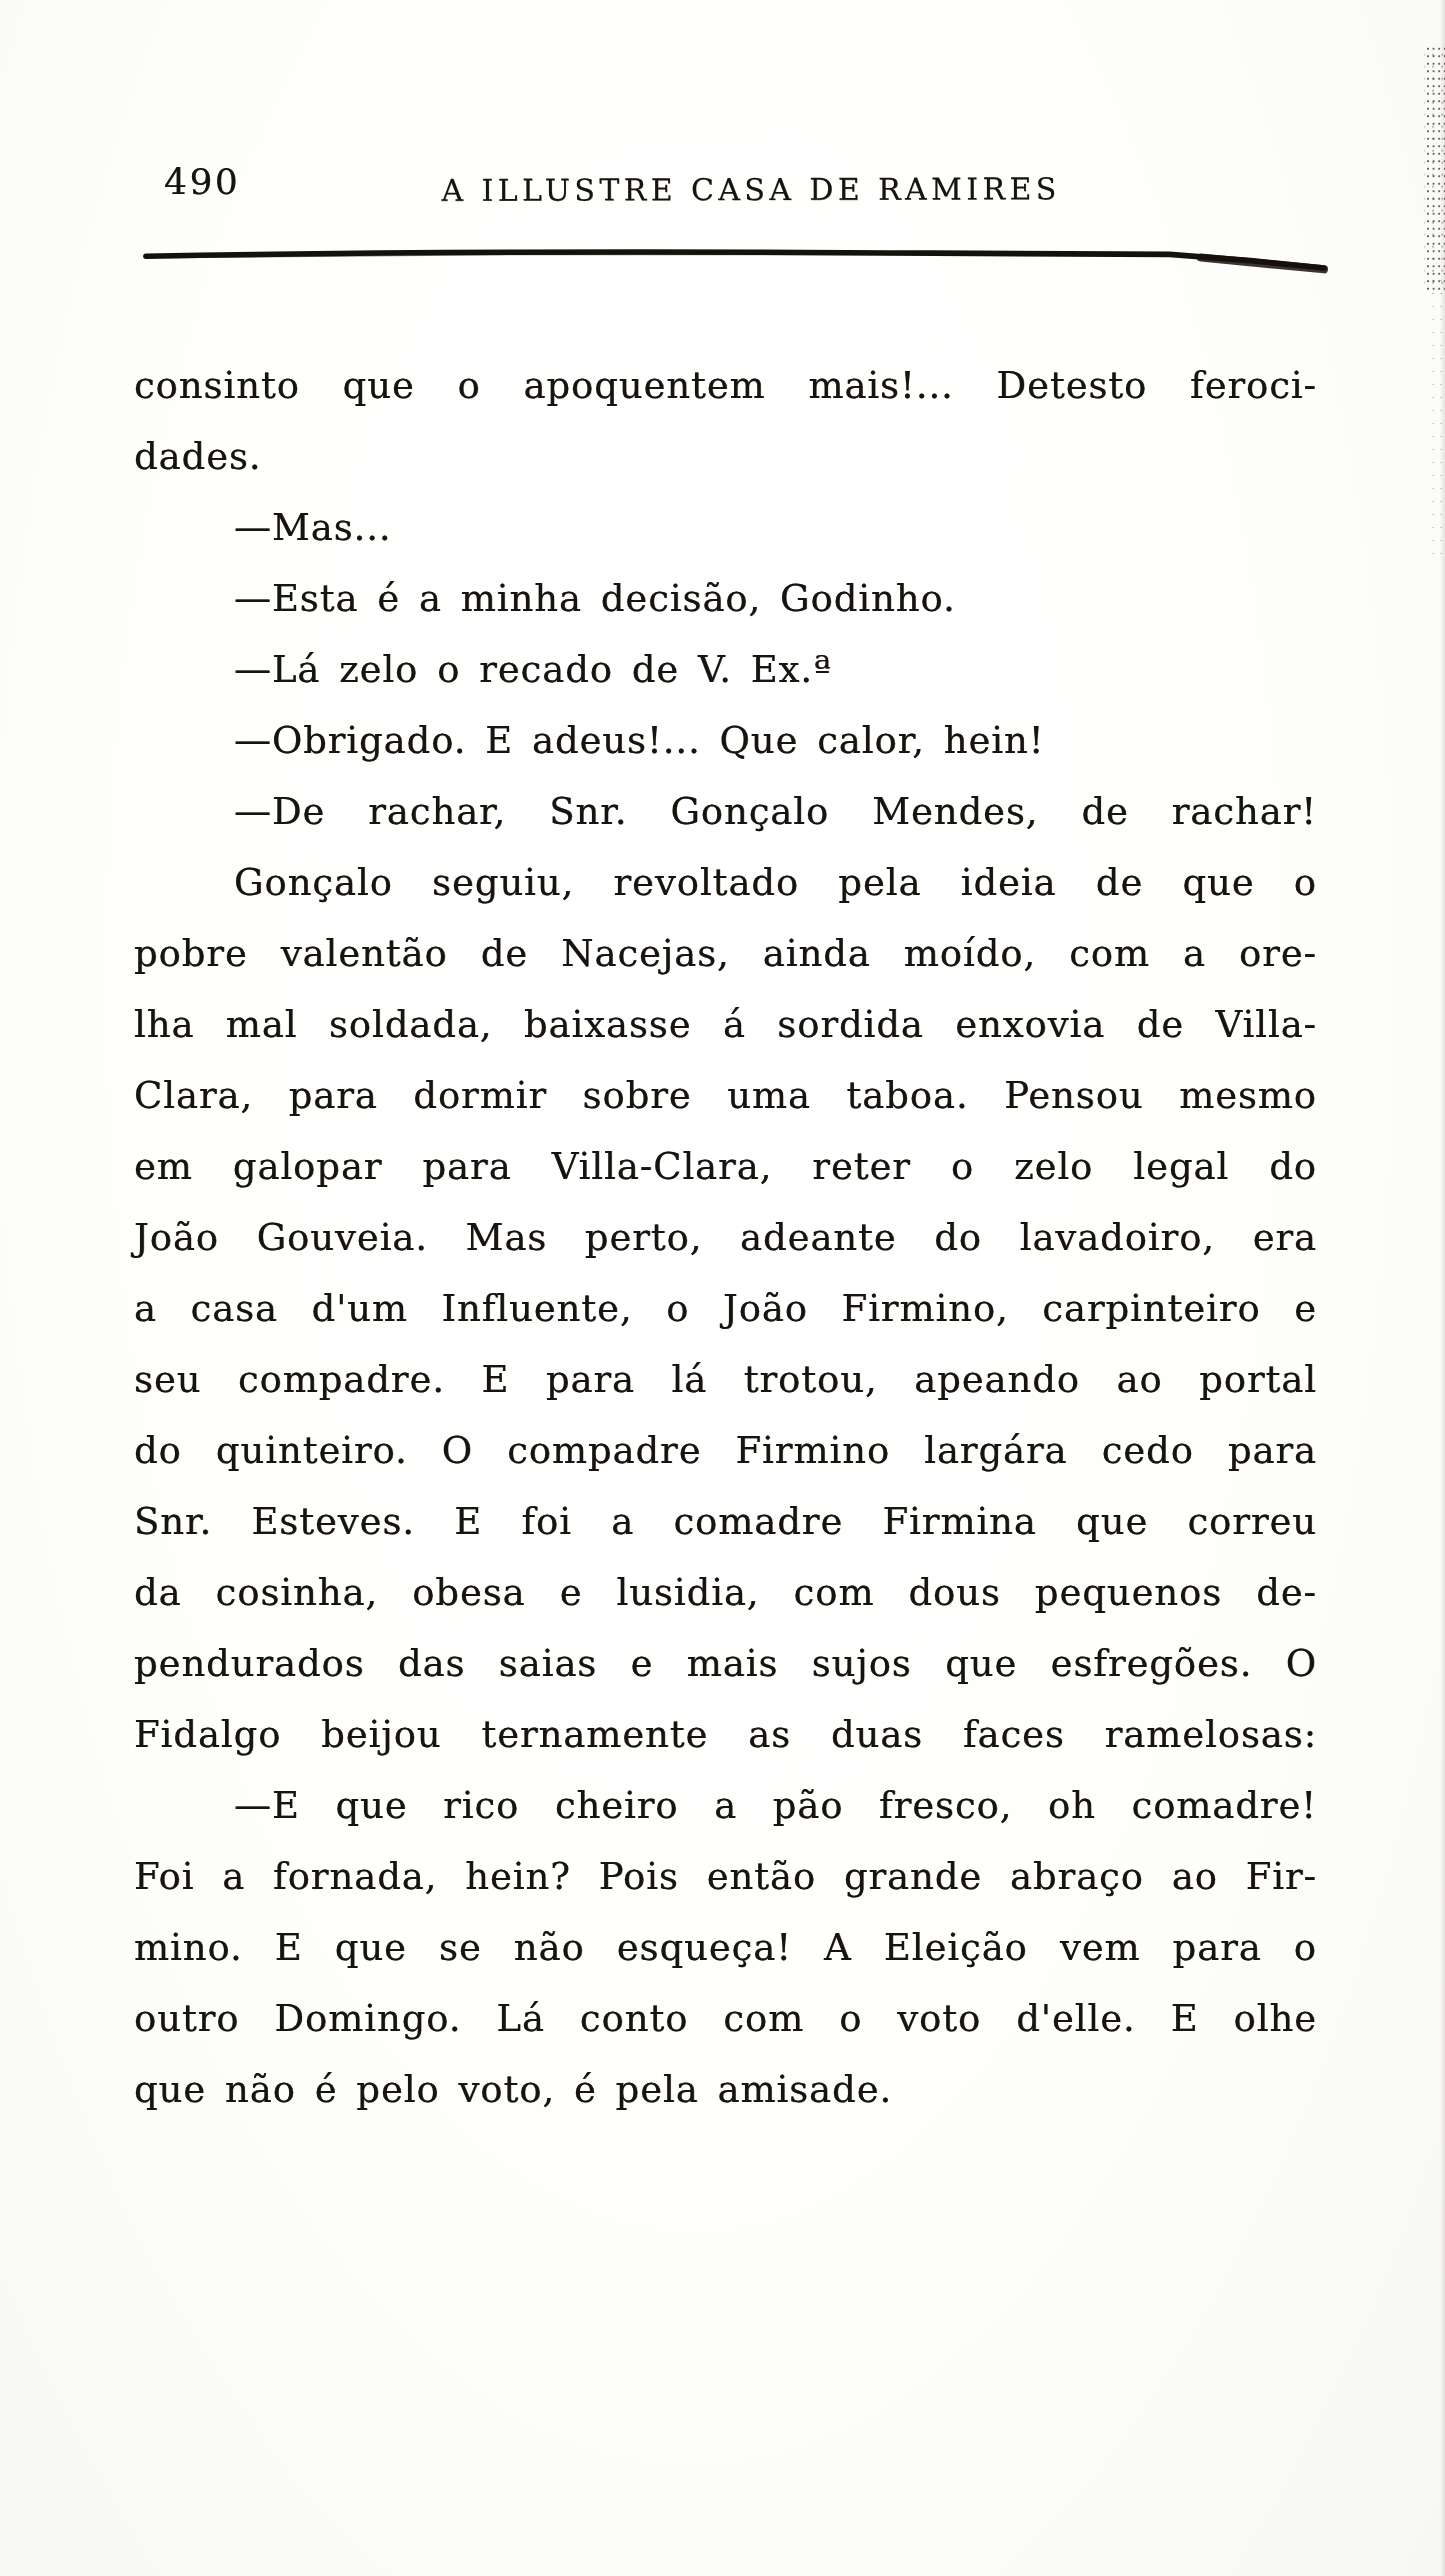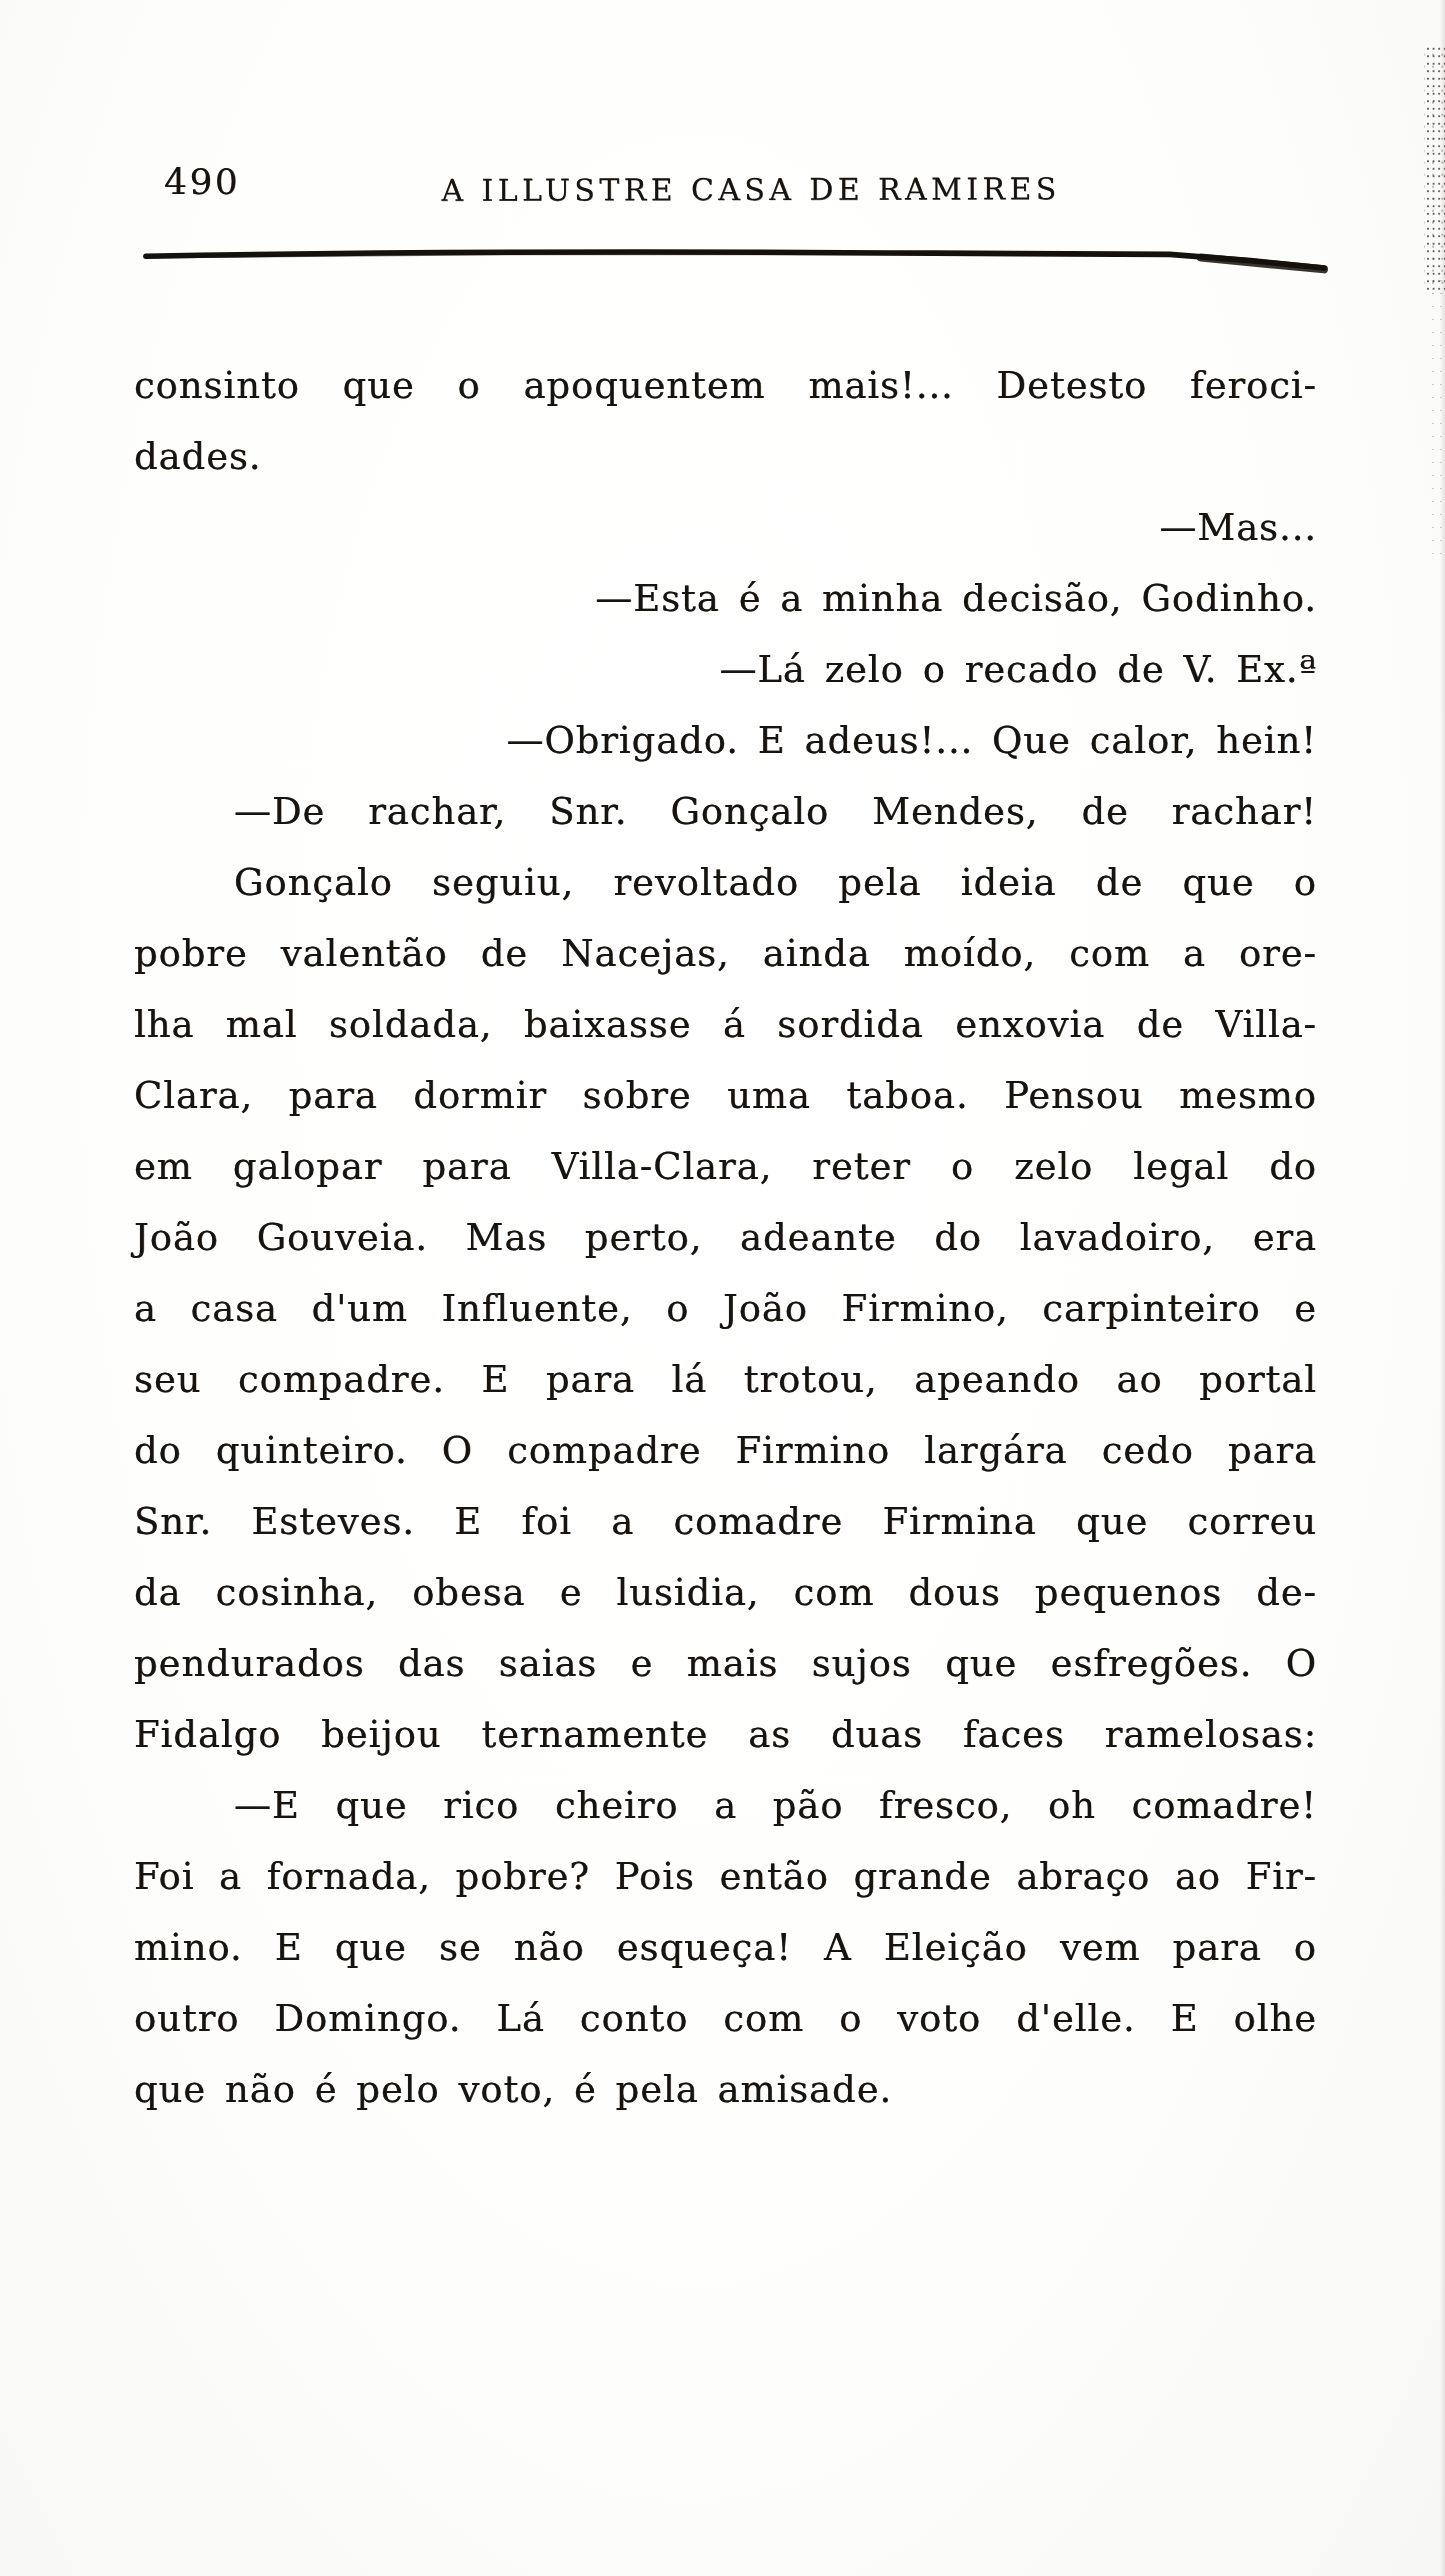--- a/index.html
+++ b/index.html
@@ -31,21 +31,21 @@
   
   .text-block{
     position:absolute;left:134px;top:350px;width:1183px;
     font-size:37px;line-height:71px;
     letter-spacing:0.9px;word-spacing:6.2px;
     text-shadow:0.4px 0.4px 0.6px rgba(25,18,10,.5), -0.2px -0.1px 0.4px rgba(25,18,10,.3);
   }
   .line{min-height:71px;}
   .line.j{text-align:justify;text-align-last:justify;}
   .line.l{text-align:left;}
-  .line.ind{text-indent:100px;text-align:right;}
+  .line.ind{text-indent:100px;}
   
   .noise-tr{
     position:absolute;right:0;top:45px;width:21px;height:249px;
     background-image:
       radial-gradient(circle, rgba(30,24,18,.9) 0.8px, transparent 1.1px),
       radial-gradient(circle, rgba(30,24,18,.55) 0.6px, transparent 0.9px);
     background-size:5.6px 7.5px,9.3px 12px;
     background-position:1.2px 0,4.4px 3.7px;
     opacity:.75;
   }
@@ -90,21 +90,21 @@
       <div class="line j">em galopar para Villa-Clara, reter o zelo legal do</div>
       <div class="line j">João Gouveia. Mas perto, adeante do lavadoiro, era</div>
       <div class="line j">a casa d'um Influente, o João Firmino, carpinteiro e</div>
       <div class="line j">seu compadre. E para lá trotou, apeando ao portal</div>
       <div class="line j">do quinteiro. O compadre Firmino largára cedo para</div>
       <div class="line j">Snr. Esteves. E foi a comadre Firmina que correu</div>
       <div class="line j">da cosinha, obesa e lusidia, com dous pequenos de-</div>
       <div class="line j">pendurados das saias e mais sujos que esfregões. O</div>
       <div class="line j">Fidalgo beijou ternamente as duas faces ramelosas:</div>
       <div class="line j ind">—E que rico cheiro a pão fresco, oh comadre!</div>
-      <div class="line j">Foi a fornada, pobre? Pois então grande abraço ao Fir-</div>
+      <div class="line j">Foi a fornada, hein? Pois então grande abraço ao Fir-</div>
       <div class="line j">mino. E que se não esqueça! A Eleição vem para o</div>
       <div class="line j">outro Domingo. Lá conto com o voto d'elle. E olhe</div>
       <div class="line l">que não é pelo voto, é pela amisade.</div>
     </main>
 
   <div class="noise-tr"></div>
   <div class="noise-tr2"></div>
   <div class="edge-shade"></div>
 
 </div>

